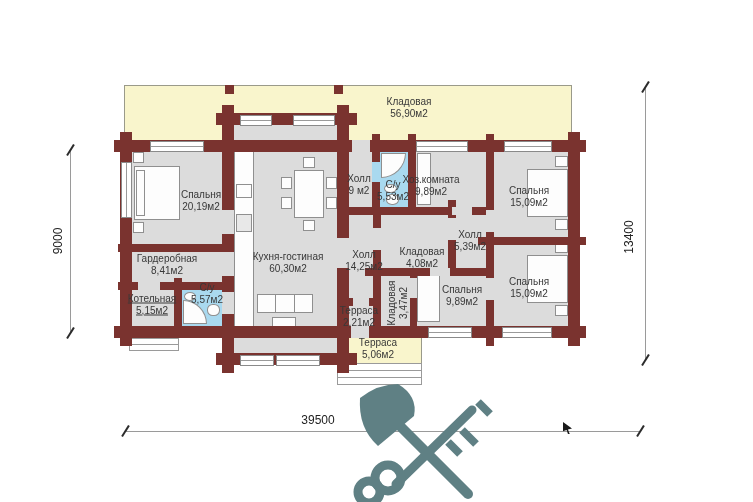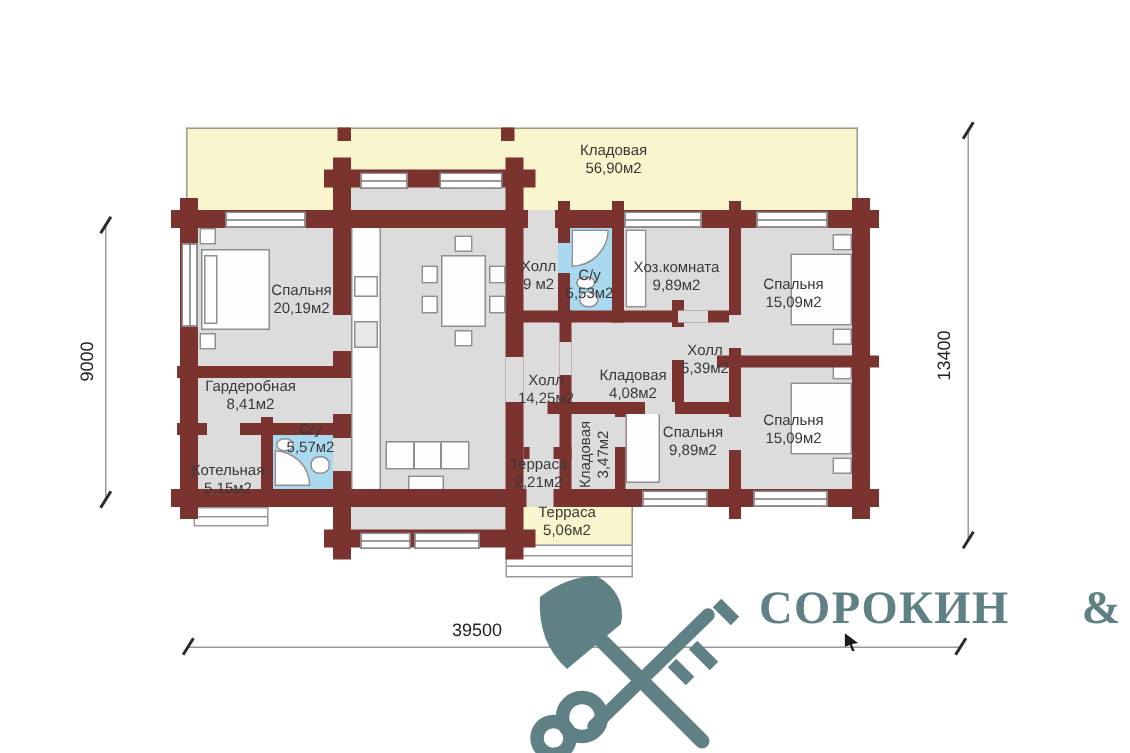--- a/index.html
+++ b/index.html
@@ -159,37 +159,41 @@
       <span>56,90м2</span>
     </div>
   <div class="lbl" style="left:201px;top:200px;">
     <span>Спальня</span>
       <span>20,19м2</span>
     </div>
   <div class="lbl" style="left:167px;top:264px;">
     <span>Гардеробная</span>
       <span>8,41м2</span>
     </div>
-  <div class="lbl" style="left:152px;top:320px;">
+  <div class="lbl" style="left:152px;top:304px;text-decoration:underline;">
     <span>Котельная</span>
       <span>5,15м2</span>
     </div>
   <div class="lbl" style="left:207px;top:293px;">
     <span>С/у</span>
       <span>5,57м2</span>
     </div>
+  <div class="lbl" style="left:288px;top:262px;">
+    <span>Кухня-гостиная</span>
+      <span>60,30м2</span>
+    </div>
   <div class="lbl" style="left:359px;top:184px;">
     <span>Холл</span>
       <span>9 м2</span>
     </div>
   <div class="lbl" style="left:393px;top:190px;">
     <span>С/у</span>
       <span>5,53м2</span>
     </div>
-  <div class="lbl" style="left:451px;top:185px;text-align:right;">
+  <div class="lbl" style="left:431px;top:185px;text-align:right;">
     <span>Хоз.комната</span>
       <span>9,89м2</span>
     </div>
   <div class="lbl" style="left:529px;top:196px;">
     <span>Спальня</span>
       <span>15,09м2</span>
     </div>
   <div class="lbl" style="left:364px;top:260px;">
     <span>Холл</span>
       <span>14,25м2</span>
@@ -249,21 +253,17 @@
 
       <line x1="120" y1="48" x2="134" y2="62" stroke-width="8"></line>
       <line x1="106" y1="60" x2="118" y2="72" stroke-width="8"></line>
       <line x1="136" y1="20" x2="148" y2="32" stroke-width="8"></line>
 
       <circle cx="46" cy="96" r="13" fill="none" stroke-width="9"></circle>
       <circle cx="27" cy="110" r="11" fill="none" stroke-width="9"></circle>
     </g>
   </svg>
   <div id="brand">
-    <div class="b1">
-      <span>СОРОКИН</span>
-      <span>&amp;</span>
-    </div>
   </div>
 
   <div class="cursor" style="left:563px;top:422px;z-index:50;"></div>
 
 </div>
 
 </body></html>

